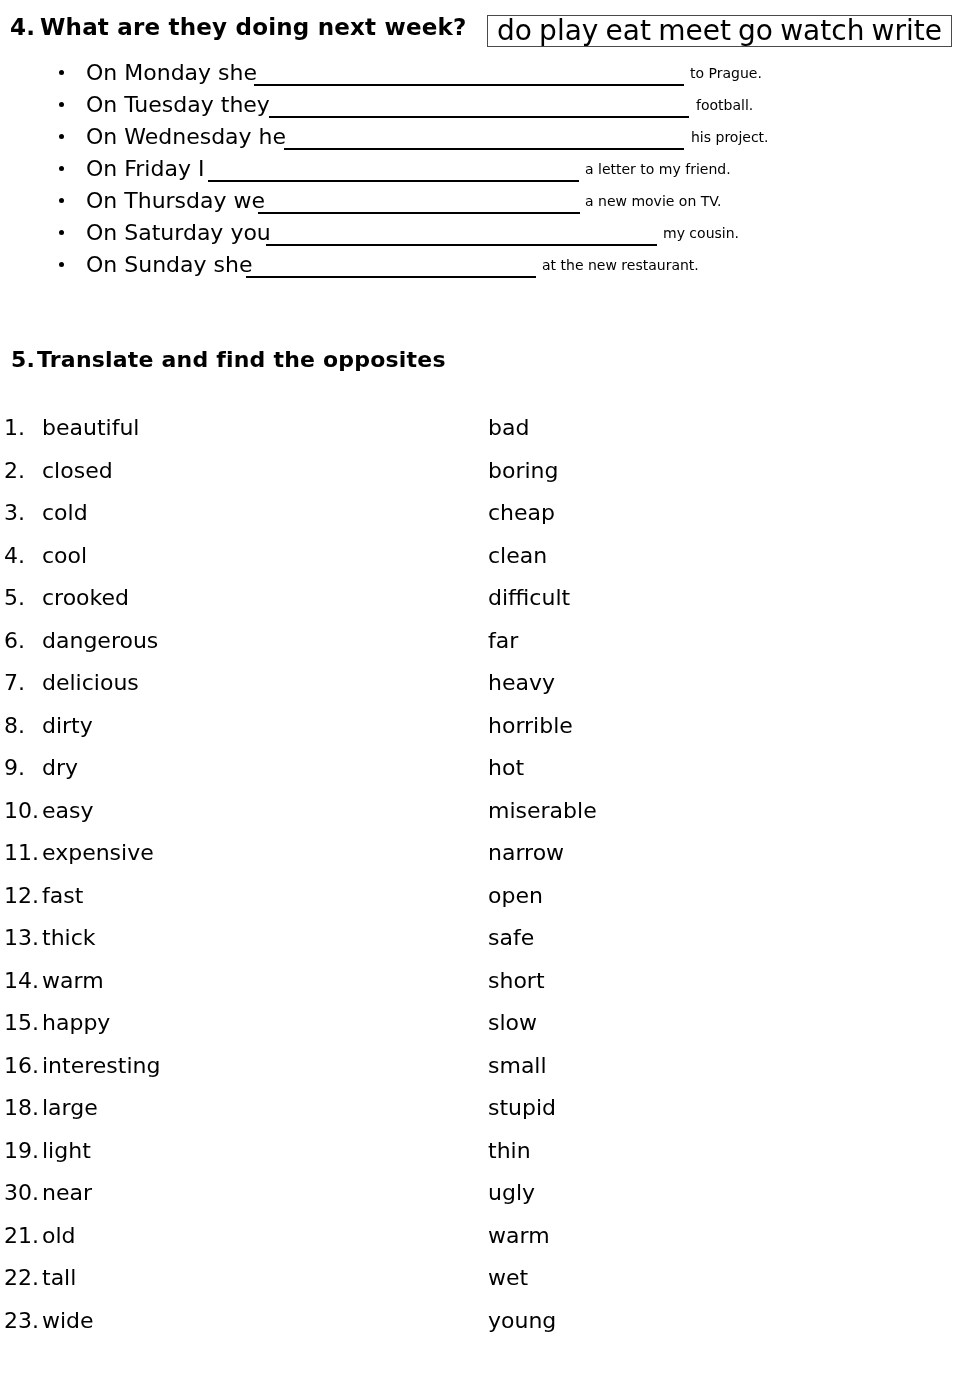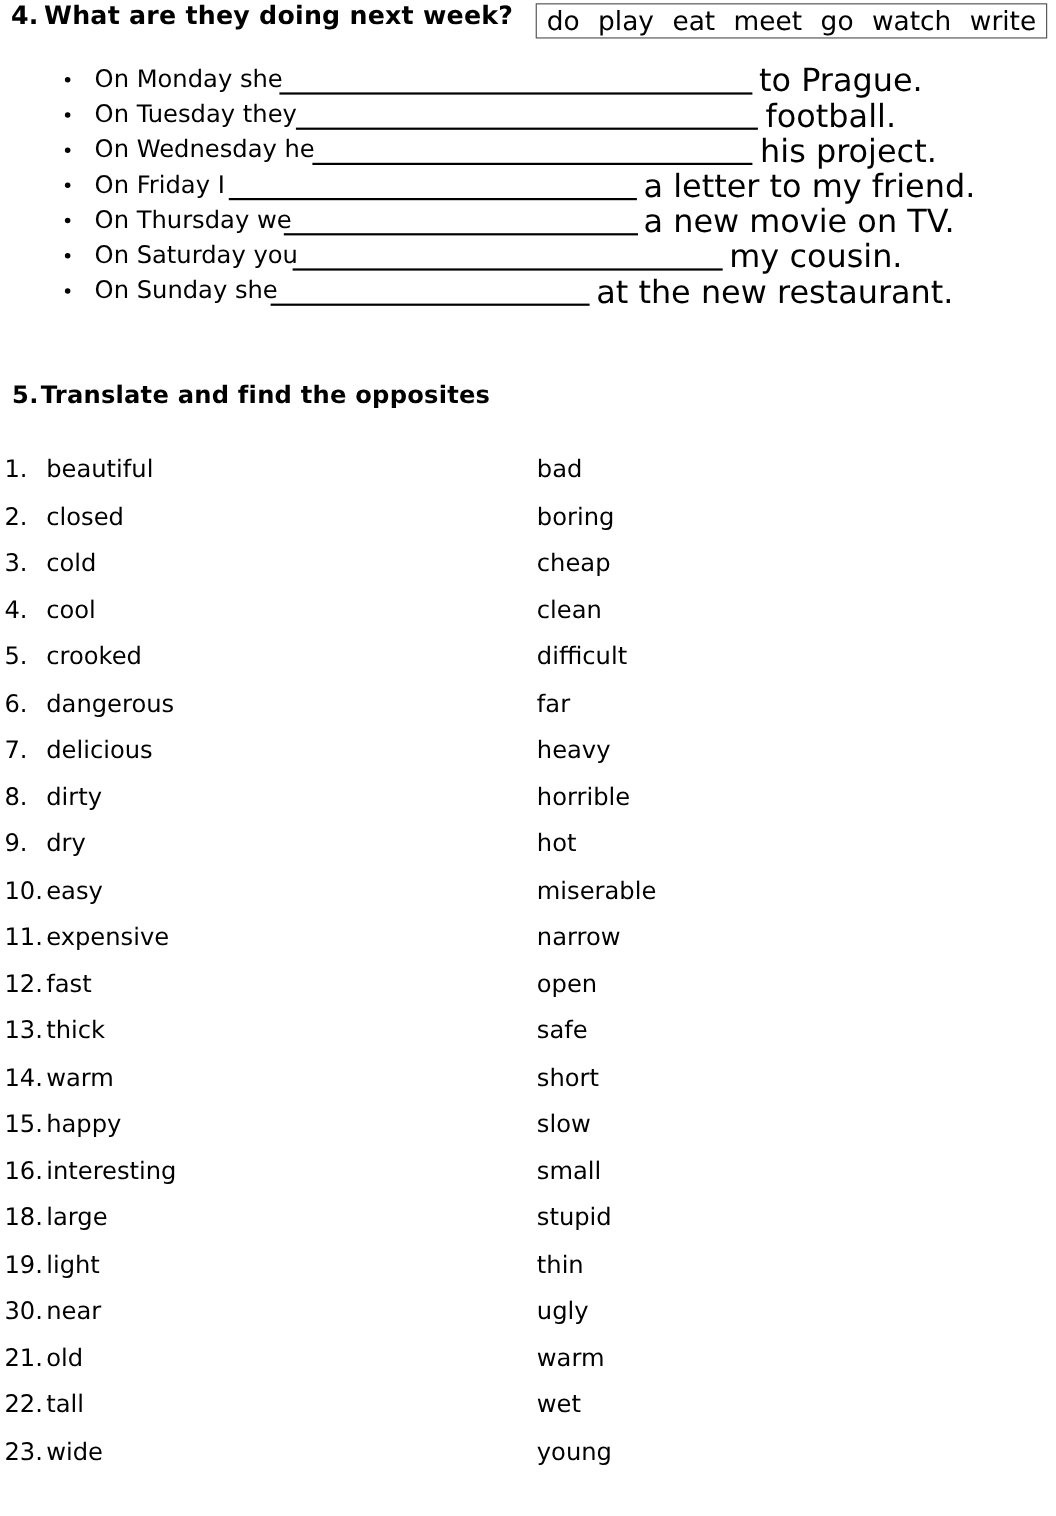--- a/index.html
+++ b/index.html
@@ -12,21 +12,21 @@
     height: 1378px;
     position: relative;
     font-family: "DejaVu Sans", sans-serif;
     color: #000000;
     overflow: hidden;
   }
 
   
   .ex4-header {
     position: absolute;
-    top: 0;
+    top: 12px;
     left: 0;
     width: 864px;
     height: 42px;
   }
   .ex4-title {
     position: absolute;
     left: 10px;
     top: 2px;
     font-size: 23px;
     font-weight: bold;
@@ -45,21 +45,21 @@
     width: 465px;
     height: 32px;
     box-sizing: border-box;
     border: 1.5px solid #4a4a4a;
     display: flex;
     align-items: center;
     justify-content: space-between;
     padding: 0 9px;
   }
   .wordbank .wb-word {
-    font-size: 24px;
+    font-size: 28px;
     line-height: 1;
     white-space: nowrap;
   }
 
   
   .sentences {
     position: absolute;
     left: 0;
     top: 58px;
     width: 960px;
@@ -91,21 +91,21 @@
   }
   .s-blank {
     position: absolute;
     top: 0;
     height: 26px;
     border-bottom: 2.2px solid #000;
   }
   .s-tail {
     position: absolute;
     top: 0;
-    font-size: 29px;
+    font-size: 14px;
     line-height: 30px;
     white-space: nowrap;
   }
 
   
   .ex5-title {
     position: absolute;
     left: 11px;
     top: 347px;
     font-size: 22px;

